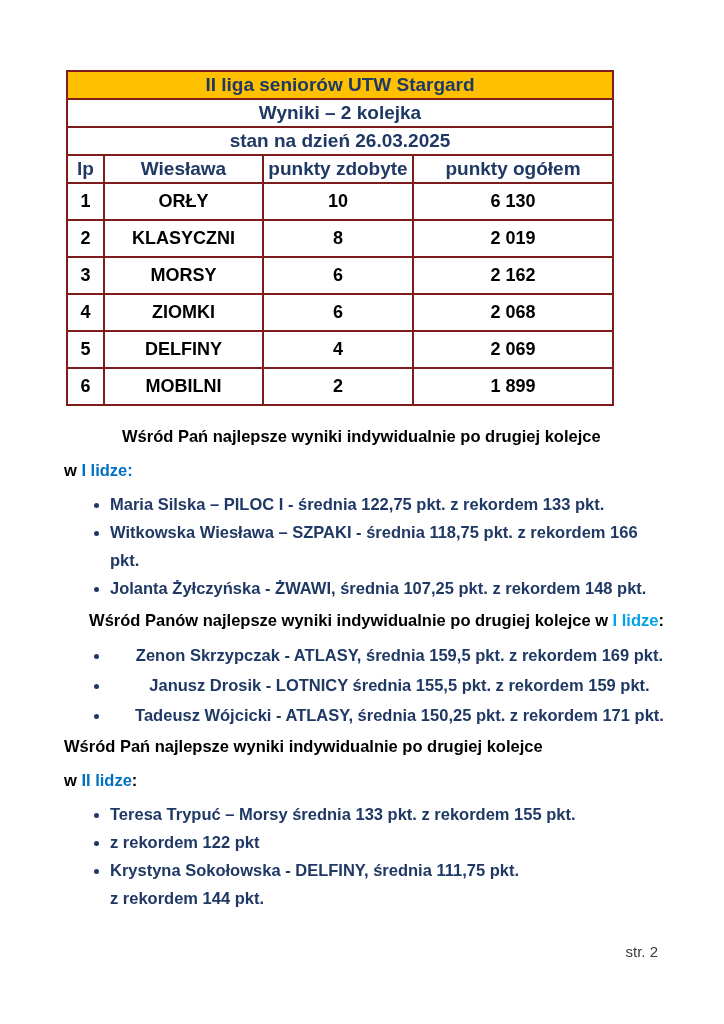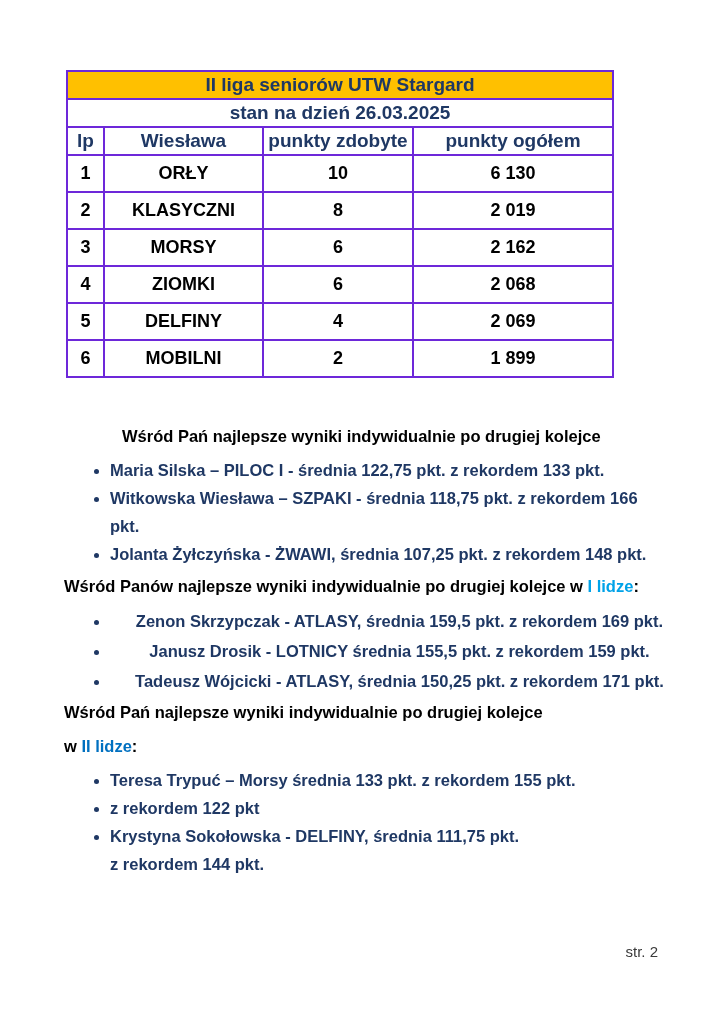--- a/index.html
+++ b/index.html
@@ -4,39 +4,39 @@
 <style>
   html,body{margin:0;padding:0;background:#ffffff;}
   .page{
     position:relative;width:724px;height:1024px;background:#ffffff;overflow:hidden;
     font-family:"Liberation Sans",sans-serif;color:#000;
   }
   
   .table-wrap{position:absolute;left:66px;top:70px;}
   table.league{border-collapse:collapse;table-layout:fixed;width:546px;}
   table.league td{
-    border:2px solid #6d28d9;text-align:center;vertical-align:middle;
+    border:2px solid #7f1d1d;text-align:center;vertical-align:middle;
     font-weight:bold;padding:0;overflow:hidden;white-space:nowrap;
   }
   td.t-title{height:26px;background:#FFC000;color:#1F3864;font-size:19px;}
   td.t-sub{height:26px;color:#1F3864;font-size:19px;}
   tr.colhead td{height:26px;color:#1F3864;font-size:19px;}
   tr.datarow td{height:35px;color:#000;font-size:18px;}
   
   .sections{position:absolute;left:64px;top:418px;width:625px;font-weight:bold;font-size:16.5px;line-height:20px;}
   .h-black{color:#000;margin-top:8px;}
   .h-indent{margin-left:58px;}
   .league-line{margin-top:14px;color:#000;}
   .blue{color:#0070C0;}
   .blue-light{color:#00A2E8;}
   ul.bullets{margin:10px 0 0 0;padding-left:46px;color:#1F3864;list-style:disc;}
   ul.bullets li{line-height:28px;}
   ul.bullets li::marker{color:#1F3864;font-size:15px;}
   ul.sp30 li{line-height:30px;text-align:center;}
-  .mt21{}
+  .mt21{text-align:center;}
   .mt6{margin-top:6px;}
   
   .footer{
     position:absolute;top:943px;right:66px;
     font-weight:normal;font-size:15px;color:#3a3a3a;
   }
 </style>
 </head>
 <body>
 
@@ -46,20 +46,23 @@
     <table class="league">
       <colgroup>
         <col style="width:37px">
           <col style="width:159px">
           <col style="width:150px">
           <col style="width:200px">
       </colgroup>
       <tbody>
         <tr>
           <td colspan="4" class="t-title">II liga seniorów UTW Stargard</td>
+        </tr>
+        <tr>
+          <td colspan="4" class="t-sub">Wyniki – 2 kolejka</td>
         </tr>
         <tr>
           <td colspan="4" class="t-sub">stan na dzień 26.03.2025</td>
         </tr>
         <tr class="colhead">
           <td>lp</td>
           <td>Wiesława</td>
           <td>punkty zdobyte</td>
           <td>punkty ogółem</td>
         </tr>
@@ -99,20 +102,21 @@
           <td>2</td>
           <td>1 899</td>
         </tr>
       </tbody>
     </table>
   </div>
 
   <div class="sections">
 
     <div class="h-black h-indent">Wśród Pań najlepsze wyniki indywidualnie po drugiej kolejce</div>
+    <div class="league-line"><span>w </span><span class="blue">I lidze:</span></div>
     <ul class="bullets">
       <li>
         <div>Maria Silska – PILOC I - średnia 122,75 pkt. z rekordem 133 pkt.</div>
       </li>
       <li>
         <div>Witkowska Wiesława – SZPAKI - średnia 118,75 pkt. z rekordem 166</div>
         <div>pkt.</div>
       </li>
       <li>
         <div>Jolanta Żyłczyńska - ŻWAWI, średnia 107,25 pkt. z rekordem 148 pkt.</div>

